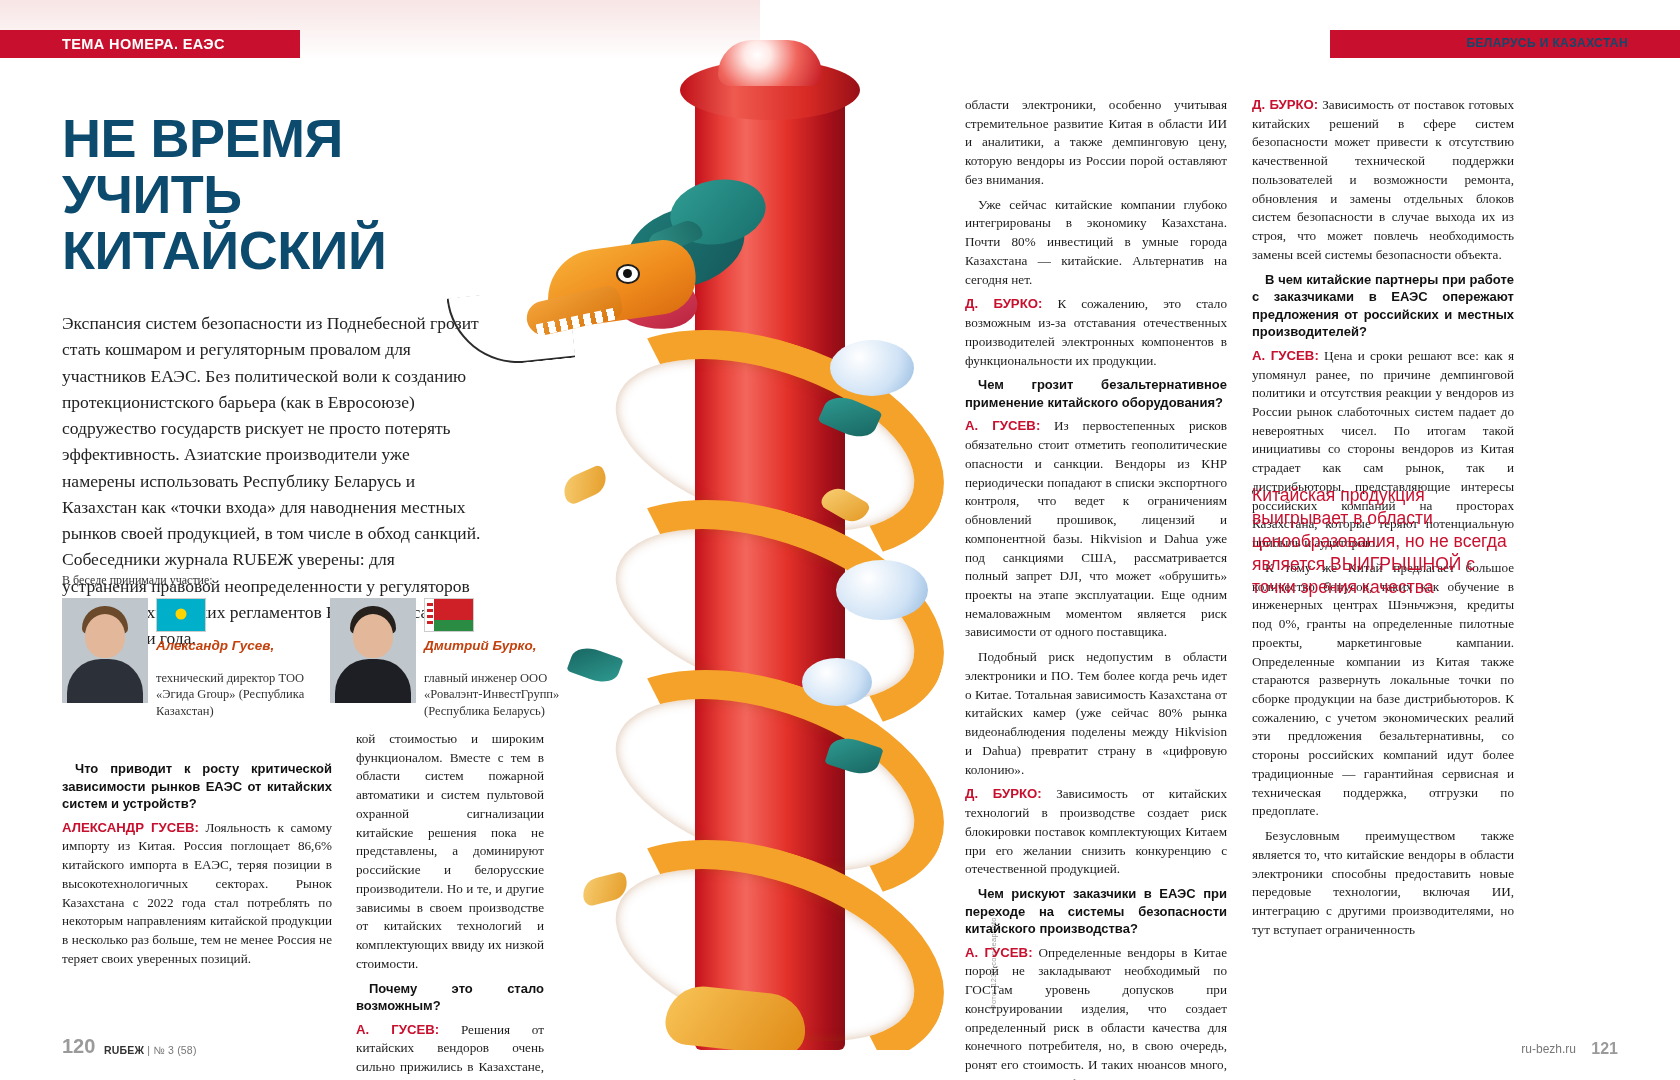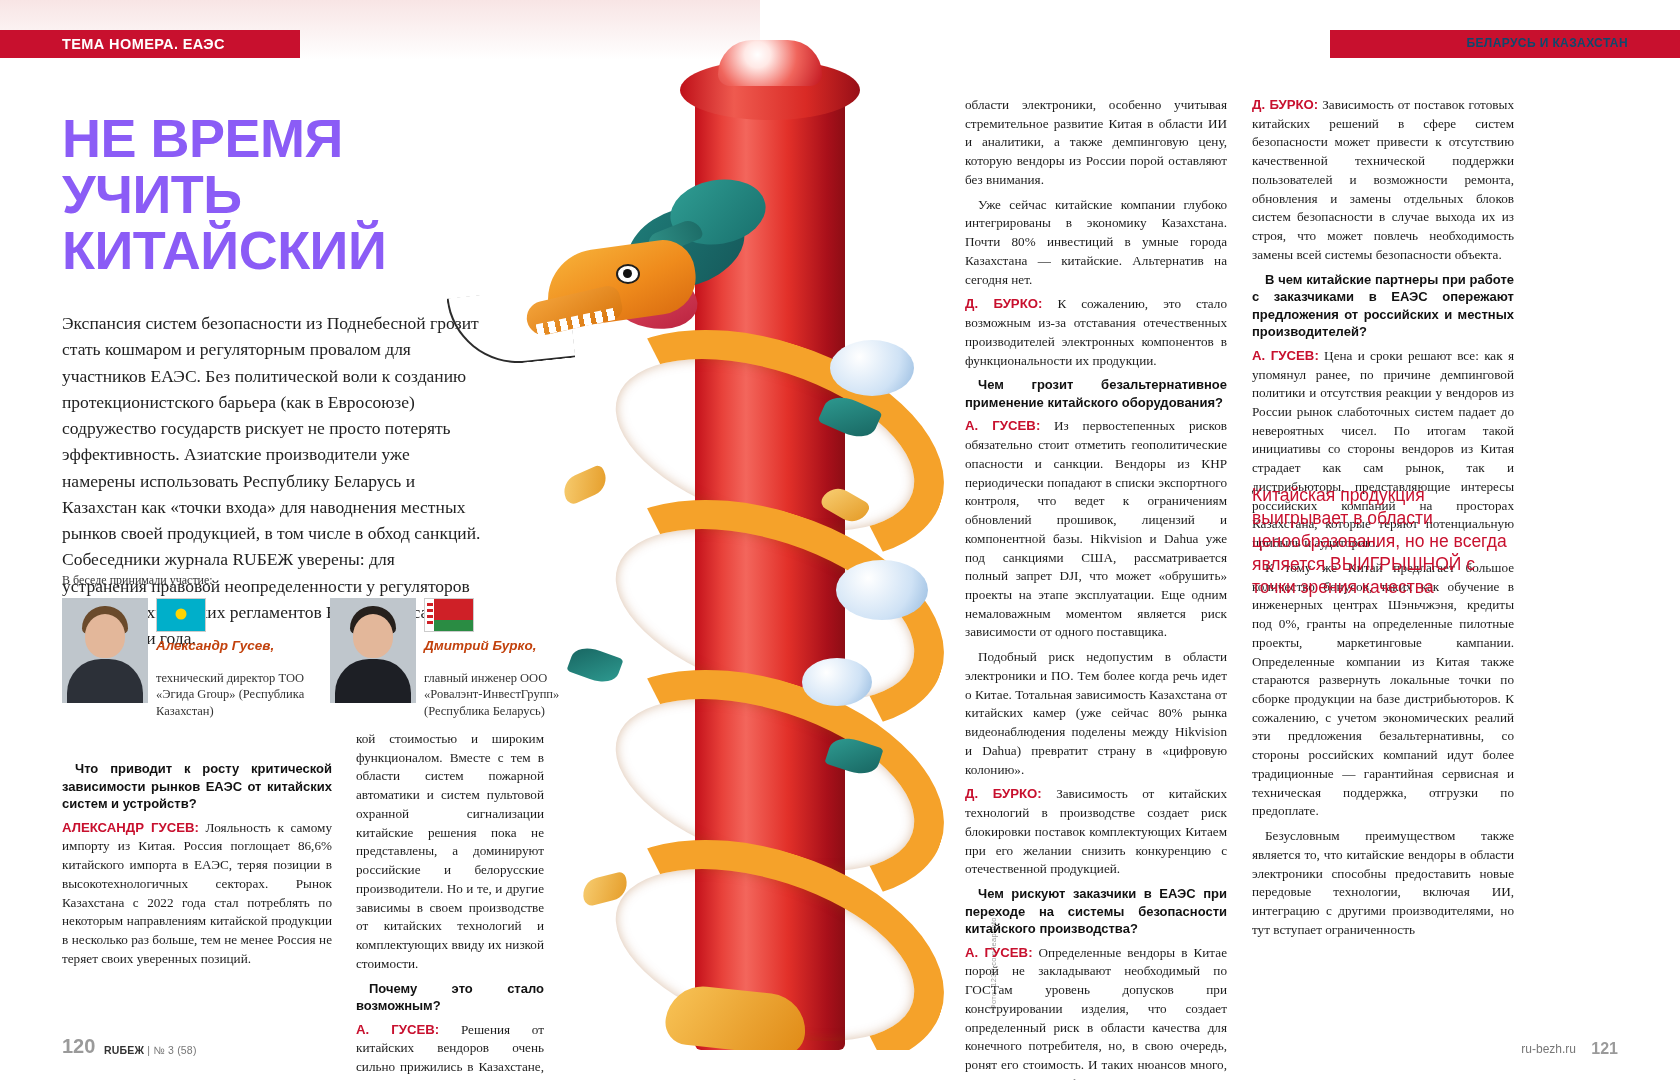--- a/index.html
+++ b/index.html
@@ -40,21 +40,21 @@
     background:linear-gradient(180deg,rgba(226,150,150,.25),rgba(255,255,255,0));
   }
 
   
   .headline{
     position:absolute;left:62px;top:110px;width:470px;
     font-family:"Liberation Sans", sans-serif;
     font-weight:700;
     font-size:54px;line-height:1.04;
     letter-spacing:-.5px;
-    color:#8b5cf6;
+    color:#0c4a6e;
     text-transform:uppercase;
   }
 
   
   .lede{
     position:absolute;left:62px;top:310px;width:420px;
     font-size:17.5px;line-height:1.5;
     color:#222;
   }
 

